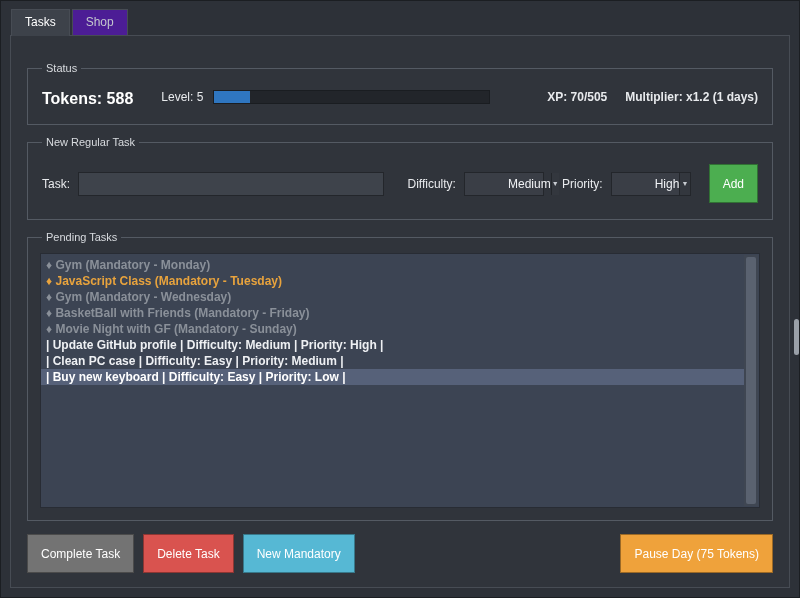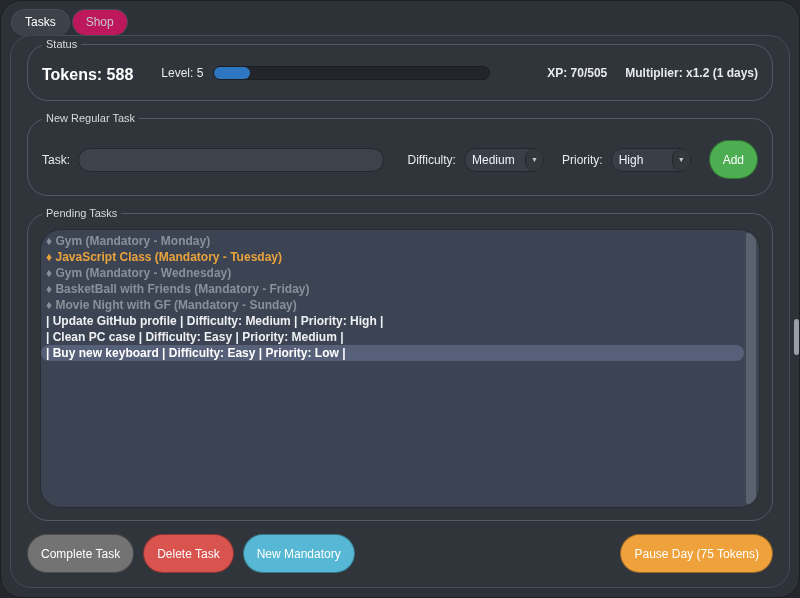--- a/index.html
+++ b/index.html
@@ -1,53 +1,53 @@
 <!DOCTYPE html>
 <html><head>
 <meta charset="utf-8">
 <style>
-  * { box-sizing: border-box; margin: 0; padding: 0; border-radius: 21px; }
+  * { box-sizing: border-box; margin: 0; padding: 0; }
   html, body { width: 800px; height: 598px; overflow: hidden; }
   body {
     background: #24272c;
     font-family: "Liberation Sans", "DejaVu Sans", sans-serif;
     color: #e8eaed;
     font-size: 12px;
   }
   .window {
     position: absolute; inset: 0;
     background: #2d3138;
     border: 1px solid #1b1e22;
     padding: 8px 9px 9px 9px;
     display: flex; flex-direction: column;
   }
   
   .tabbar { display: flex; margin-left: 1px; }
   .tab {
     padding: 5px 13px 6px 13px;
-    background: #be185d;
+    background: #4c1d95;
     color: #c3c7cd;
     border: 1px solid #474c54;
     border-bottom: none;
     margin-right: 2px;
     cursor: default;
     position: relative;
     z-index: 2;
   }
   .tab.active {
     background: #3d424a;
     color: #ffffff;
     padding-bottom: 7px;
     margin-bottom: -1px;
   }
   .panel {
     flex: 1;
     border: 1px solid #474c54;
     background: #30343b;
-    padding: 0 14px 12px 14px;
+    padding: 24px 14px 12px 14px;
     display: flex; flex-direction: column;
     min-height: 0;
   }
   
   fieldset.group {
     border: 1px solid #545a63;
     padding: 10px 12px 12px 12px;
     margin: 2px 2px 0 2px;
   }
   fieldset.group legend {
@@ -85,21 +85,21 @@
   }
   .spacer { flex: 1; }
   .combo {
     width: 80px; height: 24px;
     background: #3a3e46;
     border: 1px solid #23262b;
     display: flex; align-items: center;
     margin-right: 18px;
     cursor: default;
   }
-  .combo .combo-value { flex: 1; padding-left: 7px; color: #f0f2f5; }
+  .combo .combo-value { flex: 1; padding-left: 7px; color: #f0f2f5; margin-left: 36px; }
   .combo .combo-arrow {
     width: 18px; height: 100%;
     background: #33373e;
     border-left: 1px solid #23262b;
     display: flex; align-items: center; justify-content: center;
     font-size: 7px; color: #c7cbd1;
   }
   .btn {
     height: 39px;
     padding: 0 13px;

